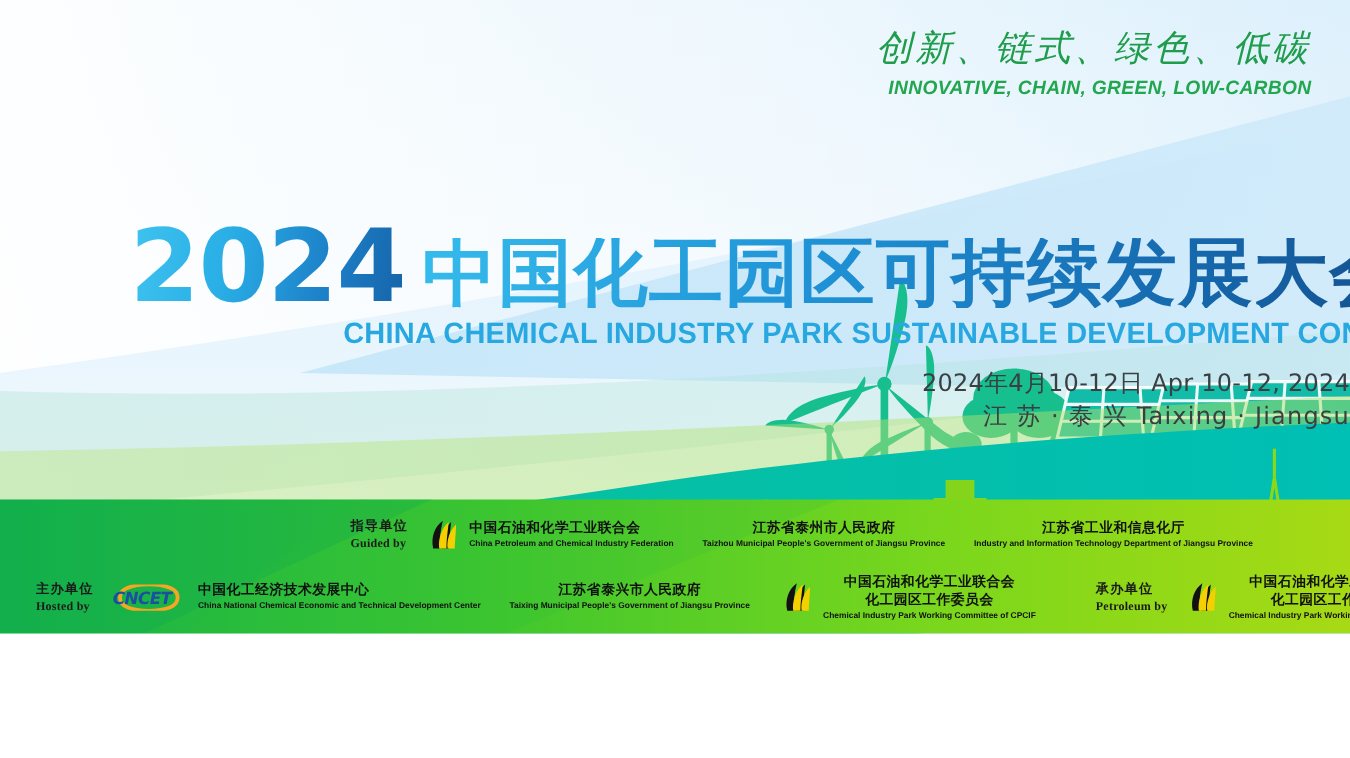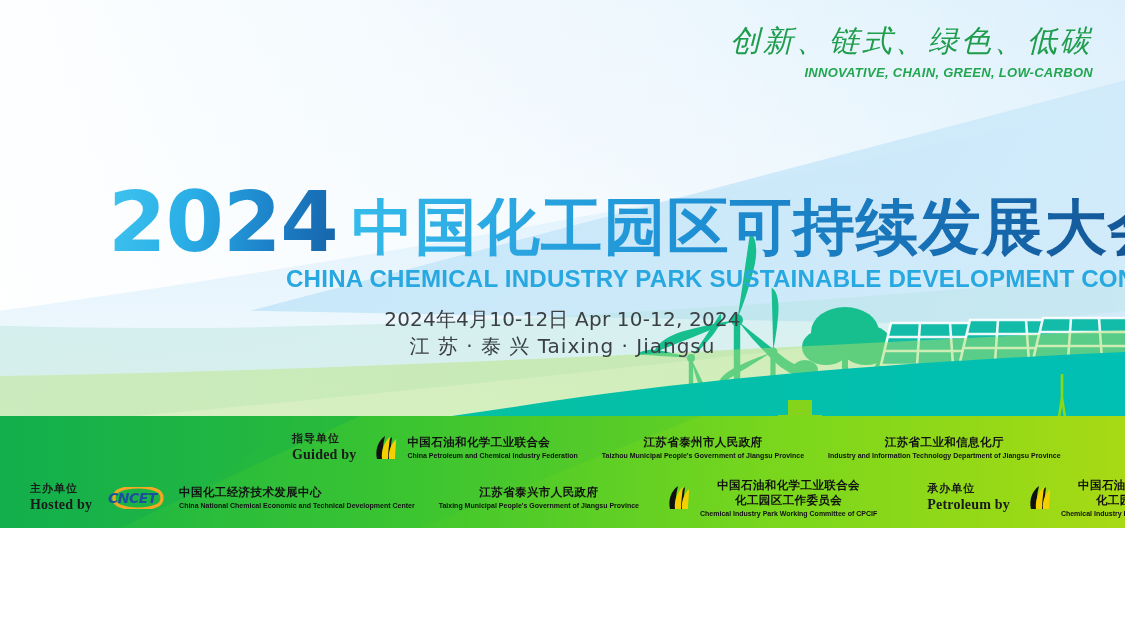--- a/index.html
+++ b/index.html
@@ -23,21 +23,21 @@
     z-index:12;
   }
   #slogan .cn{
     font-size:30px;letter-spacing:3px;color:#1f9d4d;
     font-family:"DejaVu Sans","Liberation Sans",sans-serif;
     font-style:italic;font-weight:400;
     white-space:nowrap;
   }
   #slogan .en{
     margin-top:10px;
-    font-size:13px;font-weight:bold;font-style:italic;
+    font-size:16px;font-weight:bold;font-style:italic;
     letter-spacing:.3px;color:#22a64f;white-space:nowrap;
   }
 
   
   #title-block{
     position:absolute;left:108px;top:188px;z-index:12;
   }
   #title-row{display:flex;align-items:flex-end;}
   #year{
     font-size:84px;font-weight:bold;line-height:.82;
@@ -58,21 +58,21 @@
   #title-en{
     margin-top:8px;margin-left:178px;
     font-size:24.5px;font-weight:bold;letter-spacing:.2px;
     color:#28a8e0;white-space:nowrap;
     transform:scaleX(.985);transform-origin:left center;
   }
 
   
   #meta{
     position:absolute;left:0;right:0;top:306px;
-    text-align:center;z-index:12;color:#3a3f42;
+    text-align:right;z-index:12;color:#3a3f42;
   }
   #meta .line1{
     font-size:20px;letter-spacing:.2px;white-space:nowrap;
     font-family:"DejaVu Sans","Liberation Sans",sans-serif;
   }
   #meta .line2{
     margin-top:0;font-size:20px;letter-spacing:1px;white-space:nowrap;
     font-family:"DejaVu Sans","Liberation Sans",sans-serif;
   }
 
@@ -87,21 +87,21 @@
   }
   .sp-row{position:absolute;display:flex;align-items:center;}
   #sp-row-1{top:15px;left:292px;}
   #sp-row-2{top:62px;left:30px;}
 
   .sp-label{
     color:#1a1a1a;line-height:1.35;margin-right:14px;white-space:nowrap;
     font-family:Liberation Serif, serif;
   }
   .sp-label .l-cn{display:block;font-size:11px;font-weight:bold;letter-spacing:1px;}
-  .sp-label .l-en{display:block;font-size:14px;font-weight:bold;letter-spacing:.2px;}
+  .sp-label .l-en{display:block;font-size:10px;font-weight:bold;letter-spacing:.2px;}
 
   .sp-item{display:flex;align-items:center;margin-right:24px;}
   .sp-logo{flex:0 0 auto;margin-right:7px;display:block;}
   .sp-text{line-height:1.3;white-space:nowrap;}
   .sp-cn{display:block;font-size:11.5px;font-weight:bold;color:#111;letter-spacing:.4px;
          font-family:Liberation Sans, sans-serif;}
   .sp-en{display:block;font-size:7px;font-weight:bold;color:#111;letter-spacing:0;margin-top:1px;
          font-family:"Liberation Sans",sans-serif;}
   .sp-text.center{text-align:center;}
 </style>

